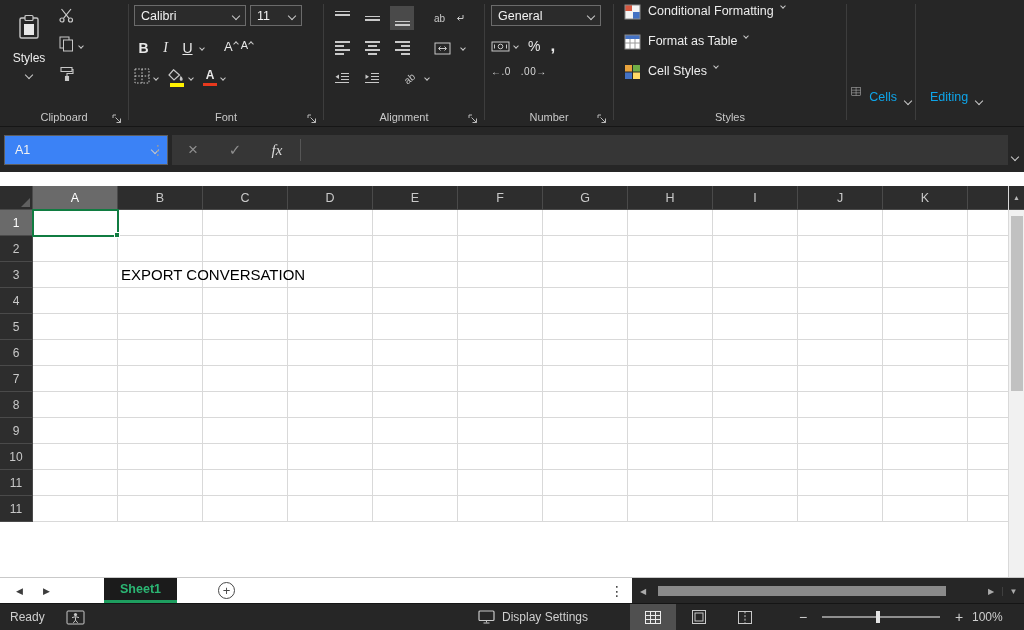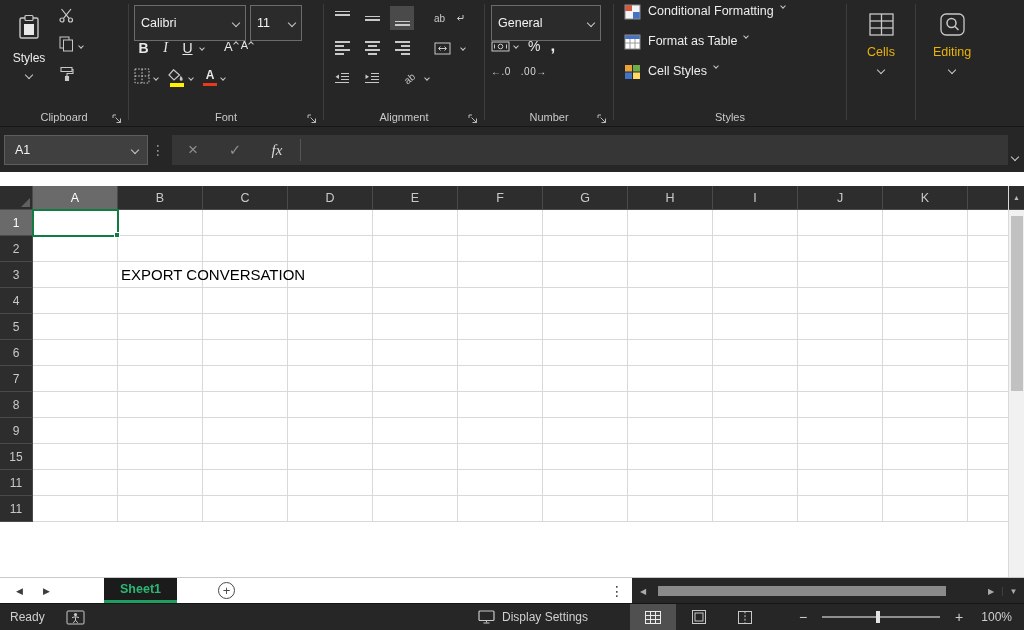--- a/index.html
+++ b/index.html
@@ -14,21 +14,21 @@
 .gbody{position:absolute;top:0;left:0;right:0;bottom:20px}
 .glabel-row{position:absolute;left:0;right:0;bottom:3px;height:16px;text-align:center}
 .glabel{font-size:11px;color:#C9C9C9;line-height:16px}
 .launcher{position:absolute;right:5px;bottom:1px;width:12px;height:12px;cursor:pointer}
 .vsep{width:1px;background:#3D3D3D;margin:4px 0 6px 0;flex:none}
 .chev{display:inline-block;width:6px;height:6px;border-right:1.3px solid #C9C9C9;
   border-bottom:1.3px solid #C9C9C9;transform:rotate(45deg);flex:none}
 .chev.up{transform:rotate(-135deg)}
 .chev.tiny{width:4px;height:4px}
 .combo{display:flex;align-items:center;justify-content:space-between;background:#2B2B2B;
-  border:1px solid #6B6B6B;height:36px;padding:0 6px;font-size:12.5px;color:#F2F2F2;gap:6px}
+  border:1px solid #6B6B6B;height:21px;padding:0 6px;font-size:12.5px;color:#F2F2F2;gap:6px}
 
 
 .g-clipboard{width:128px}
 .paste-btn{position:absolute;left:6px;top:4px;width:46px;height:96px;display:flex;
   flex-direction:column;align-items:center;padding-top:10px;gap:7px;cursor:pointer}
 .pbl{font-size:12px;color:#EDEDED}
 .clip-col{position:absolute;left:56px;top:6px;display:flex;flex-direction:column;gap:7px}
 .ibtn{display:flex;align-items:center;gap:5px;height:22px;padding:0 3px;color:#D4D4D4;cursor:pointer}
 
 
@@ -76,28 +76,28 @@
 
 
 .g-styles{width:232px}
 .style-item{position:absolute;left:4px;display:flex;gap:7px;height:27px;
   padding:0 6px;font-size:12.5px;color:#EDEDED;cursor:pointer;white-space:nowrap}
 .s1{top:4px}.s2{top:34px}.s3{top:64px}
 
 
 .g-cells{width:68px}.g-editing{width:72px}
 .bigbtn{position:absolute;left:50%;transform:translateX(-50%);top:4px;width:60px;height:100px;
-  display:flex;flex-direction:column;align-items:center;padding-top:8px;gap:8px;
-  font-size:12.5px;color:#eab308;cursor:pointer}
+  display:flex;align-items:flex-end;padding-top:8px;gap:8px;
+  font-size:12.5px;color:#0ea5e9;cursor:pointer}
 
 
 .fbar{position:absolute;top:126px;left:0;width:1024px;height:46px;background:#262626;
   border-top:1px solid #161616}
-.namebox{position:absolute;left:4px;top:8px;width:144px;height:30px;border:1px solid #5E5E5E;
-  background:#404040;display:flex;align-items:center;cursor:pointer}
+.namebox{position:absolute;left:4px;top:8px;width:164px;height:30px;border:1px solid #5E5E5E;
+  background:#3b82f6;display:flex;align-items:center;cursor:pointer}
 .nbtext{flex:1;padding-left:10px;font-size:12.5px;color:#F2F2F2}
 .nbdrop{width:24px;height:100%;display:flex;align-items:center;justify-content:center}
 .fdots{position:absolute;left:151px;top:8px;height:30px;display:flex;align-items:center;
   color:#9B9B9B;font-size:14px;cursor:pointer}
 .fband{position:absolute;left:172px;top:8px;width:836px;height:30px;background:#363636;
   display:flex;align-items:center}
 .fbtn{width:42px;height:100%;display:flex;align-items:center;justify-content:center;
   font-size:15px;color:#8F8F8F;cursor:pointer}
 .fxbtn{color:#DADADA;font-family:"Liberation Serif",serif;font-style:italic;font-size:15px}
 .fdiv{width:1px;height:22px;background:#565656;margin:0 2px}
@@ -164,21 +164,21 @@
 .sb-access{position:absolute;left:66px;top:0;height:100%;display:flex;align-items:center;cursor:pointer}
 .sb-display{position:absolute;left:478px;top:0;height:100%;display:flex;align-items:center;
   gap:7px;cursor:pointer}
 .sb-views{position:absolute;left:630px;top:0;height:100%;display:flex}
 .sb-view{width:46px;height:100%;display:flex;align-items:center;justify-content:center;cursor:pointer}
 .sb-view.active{background:#505050}
 .sb-zoom{position:absolute;right:0;top:0;height:100%;display:flex;align-items:center}
 .zoom-btn{width:26px;text-align:center;font-size:14px;cursor:pointer}
 .zoom-track{width:118px;height:2px;background:#8F8F8F;position:relative;margin:0 6px}
 .zoom-thumb{position:absolute;left:54px;top:-5px;width:4px;height:12px;background:#E4E4E4;cursor:grab}
-.zoom-pct{width:52px;text-align:right;padding-right:12px;cursor:pointer}
+.zoom-pct{width:52px;text-align:left;padding-right:12px;cursor:pointer}
 </style>
 </head>
 <body>
 
 <div id="app">
 
   <div class="ribbon">
 
     <div class="rgroup g-clipboard">
       <div class="gbody">
@@ -709,21 +709,21 @@
           <div class="cell"></div>
           <div class="cell"></div>
           <div class="cell"></div>
           <div class="cell"></div>
           <div class="cell"></div>
           <div class="cell"></div>
           <div class="cell"></div>
           <div class="cell filler"></div>
         </div>
         <div class="grow">
-          <div class="row-h">15</div>
+          <div class="row-h">10</div>
           <div class="cell"></div>
           <div class="cell"></div>
           <div class="cell"></div>
           <div class="cell"></div>
           <div class="cell"></div>
           <div class="cell"></div>
           <div class="cell"></div>
           <div class="cell"></div>
           <div class="cell"></div>
           <div class="cell"></div>

